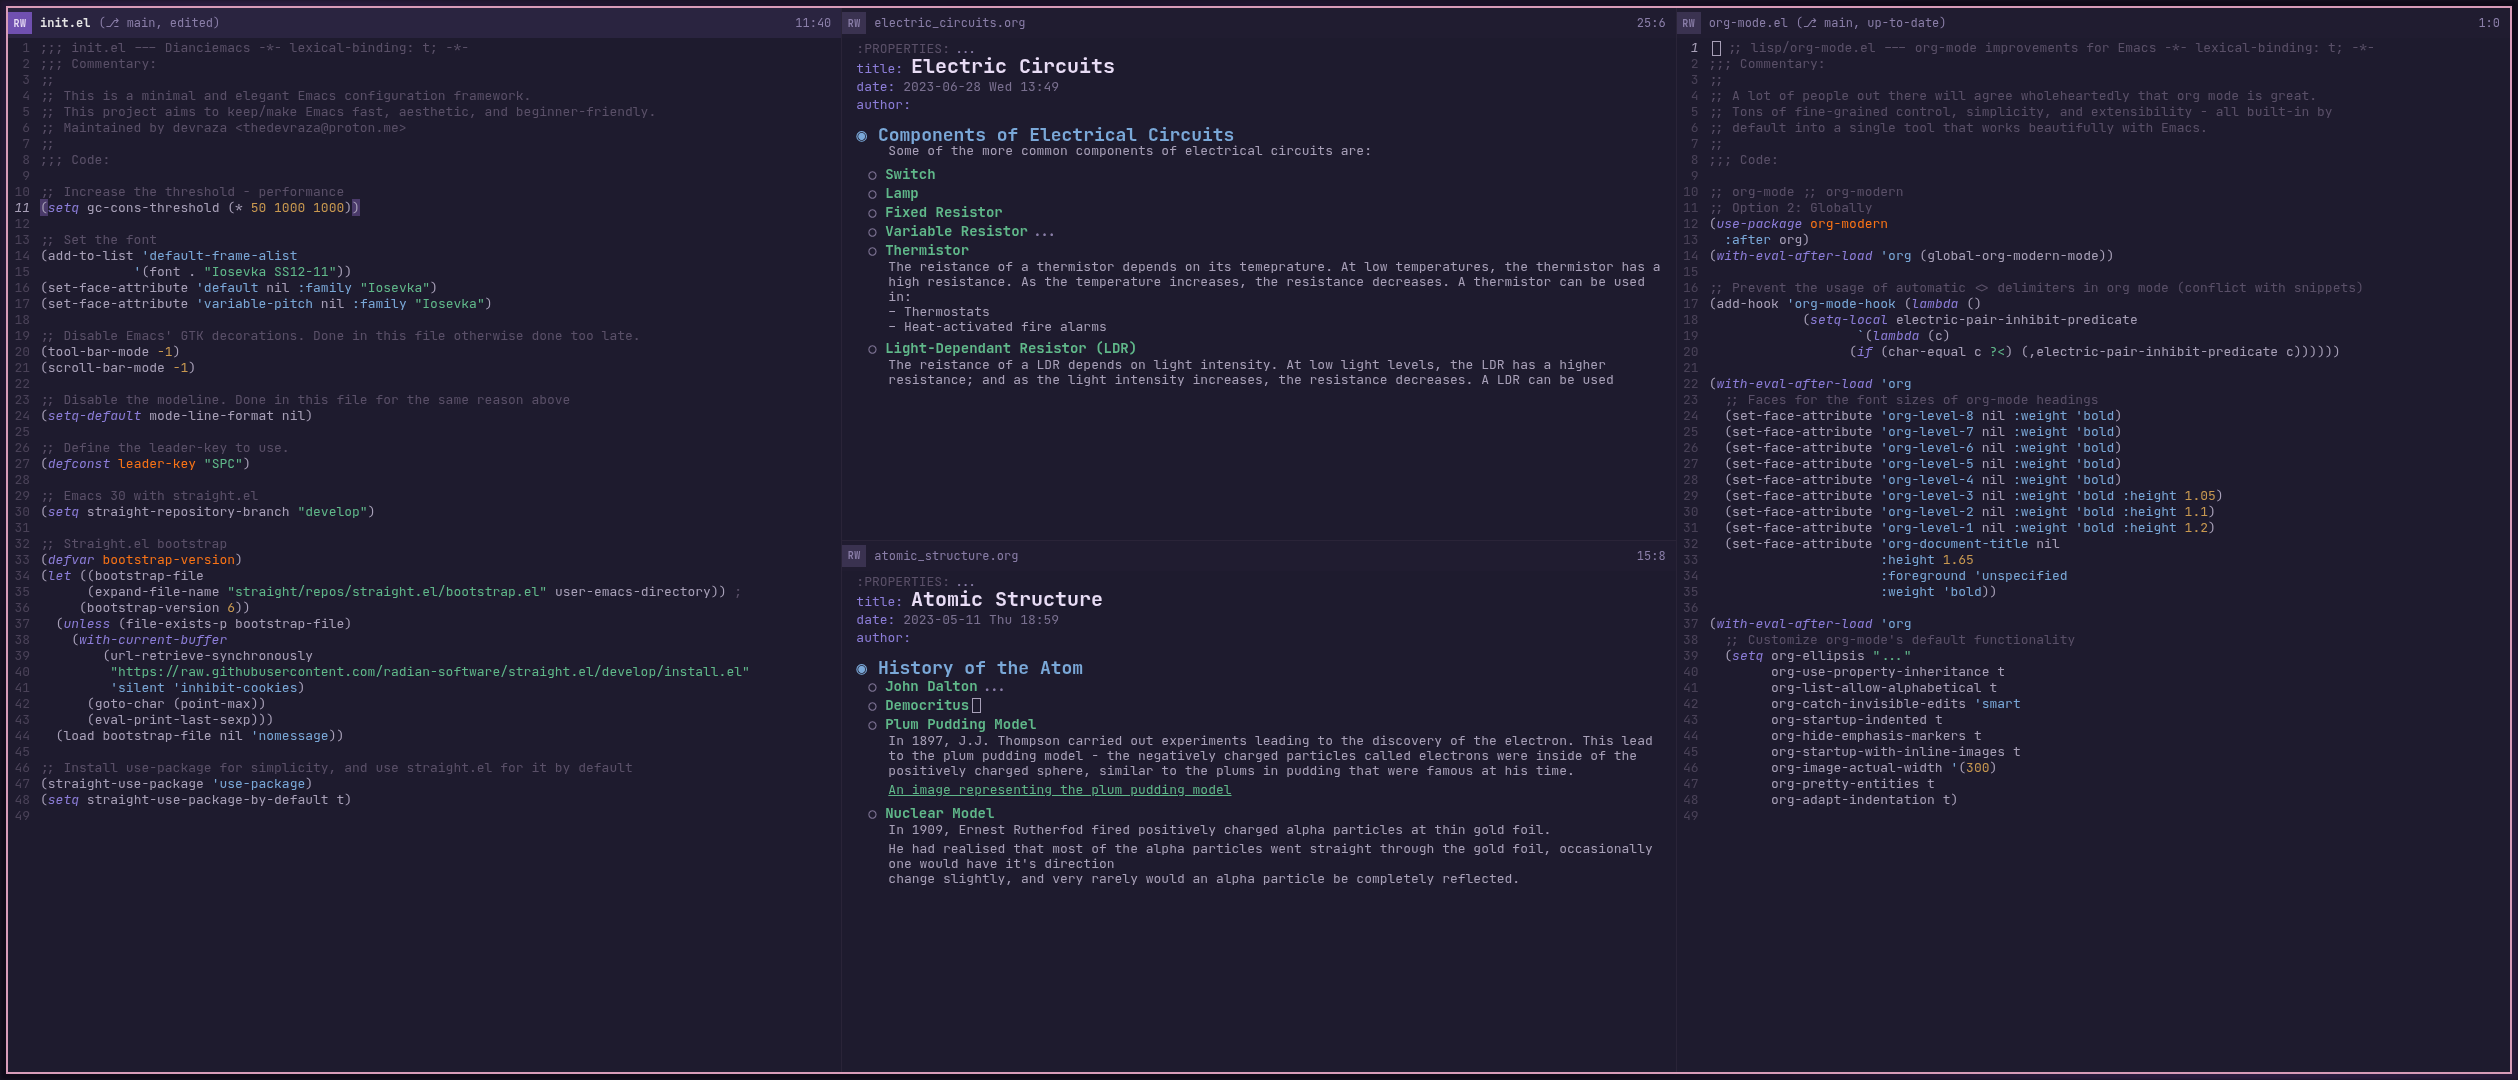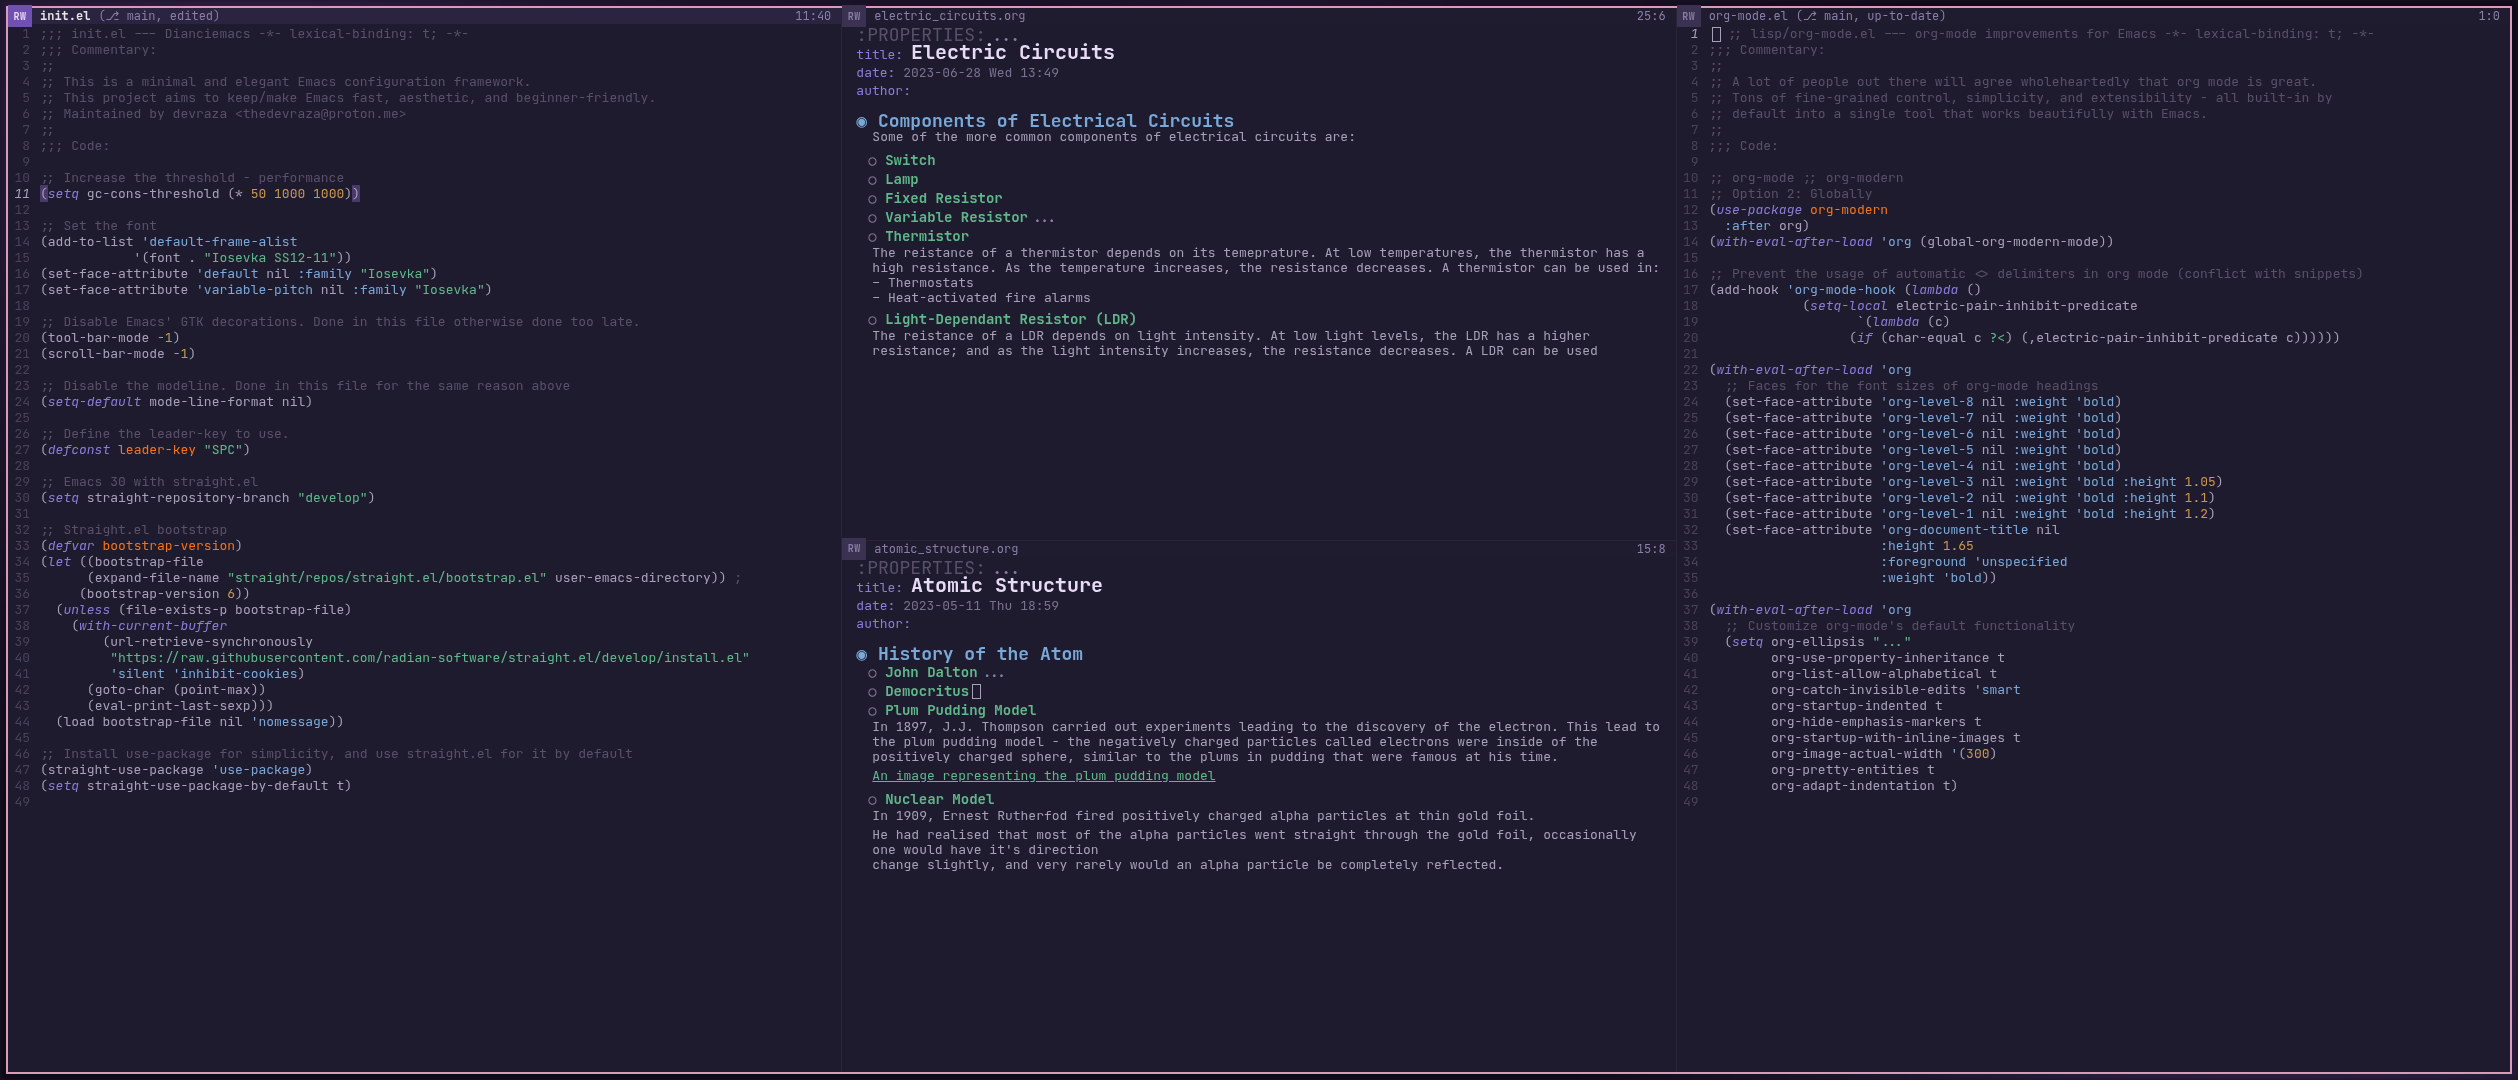--- a/index.html
+++ b/index.html
@@ -38,21 +38,21 @@
   min-width:0;
 }
 .pane:last-child { border-right:none; }
 .pane-mid { display:flex; flex-direction:column; }
 .subpane { flex:1; display:flex; flex-direction:column; min-height:0; border-bottom:1px solid #2a2438;}
 .subpane:last-child{border-bottom:none;}
 
 .header {
   display:flex;
   align-items:center;
-  height:16px;
+  height:30px;
   background:#201c30;
   font-size:12px;
   padding:0 6px 0 0;
   gap:8px;
 }
 .header.active { background:#2a2440; }
 .rw-badge {
   display:inline-flex;
   align-items:center;
   justify-content:center;
@@ -94,29 +94,29 @@
 .str { color:#60b88a; }
 .key { color:#7aa8d8; }
 .sym { color:#a8a0b8; }
 .prn { color:#a8a0b8; }
 .paren-match { background:#4a3a6a; }
 .num { color:#c89850; }
 .var { color:#f97316; }
 
 
 .org-content { padding:2px 14px; line-height:17px; }
-.org-prop { color:#5a5068; font-size:18px;}
+.org-prop { color:#5a5068; font-size:13px;}
 .org-title { color:#e8dcf5; font-weight:700; font-size:20px; margin:4px 0;}
 .org-meta { color:#7a7090; font-size:13px; line-height:18px;}
 .org-meta .lbl{ color:#8c7dd8;}
 .org-h1 { color:#7aa8d8; font-weight:700; font-size:18px; margin-top:6px;}
 .org-h1::before { content:"◉ "; }
 .org-h2 { color:#60b88a; font-weight:600; font-size:14px; margin-left:12px; margin-top:2px;}
 .org-h2::before { content:"○ "; color:#7a7090;}
-.org-body { color:#a8a0b8; margin-left:16px; font-size:13px; line-height:15px;}
+.org-body { color:#a8a0b8; margin-left:32px; font-size:13px; line-height:15px;}
 .org-link { color:#60b88a; text-decoration:underline; }
 .org-dots { color:#8a7ea8; margin-left:4px;}
 .cursor { display:inline-block; width:7px; height:13px; outline:1px solid #a8a0b8; vertical-align:middle; margin-left:4px;}
 </style>
 </head>
 <body>
 
 <div class="bg"></div>
 <div class="frame">
 

